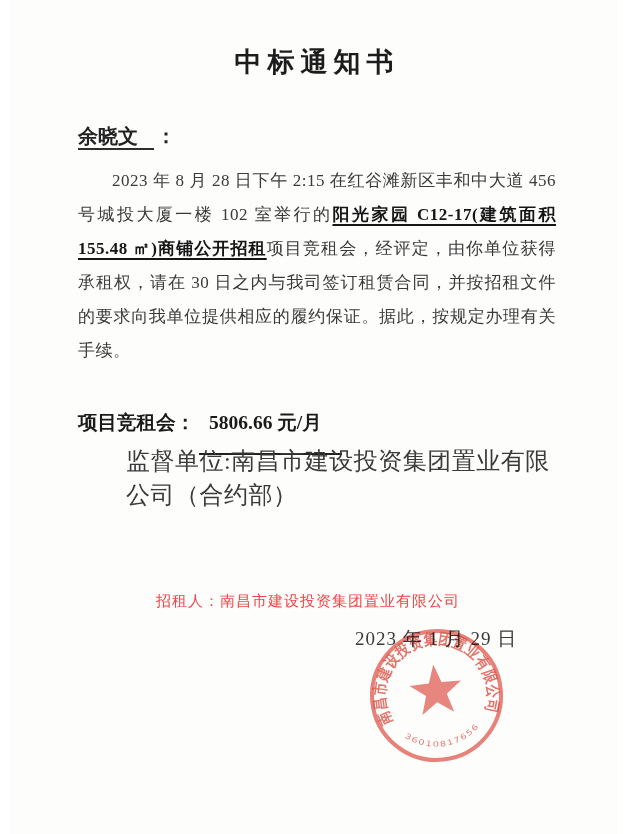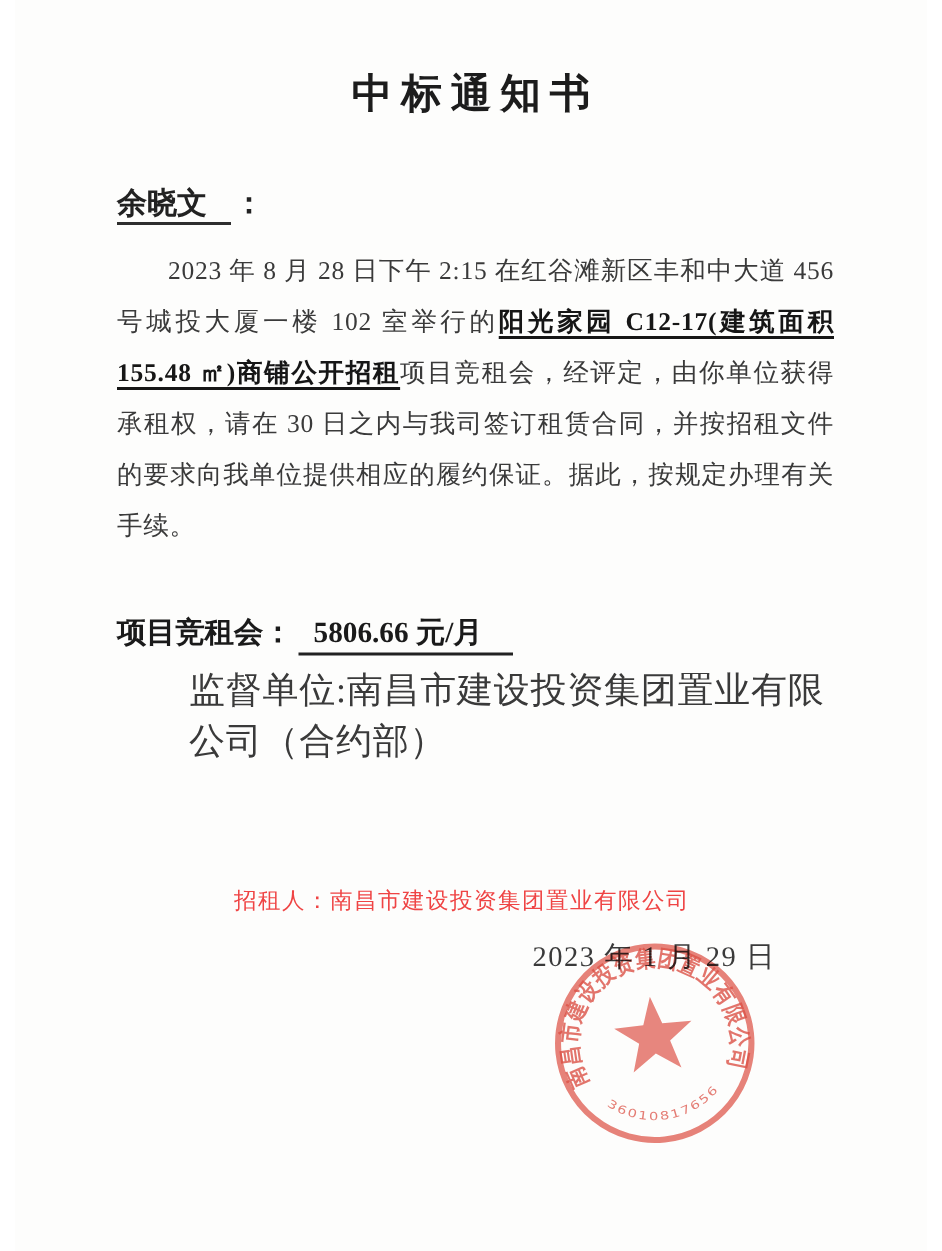--- a/index.html
+++ b/index.html
@@ -55,21 +55,21 @@
   }
   .result-line {
     margin-top: 38px;
     font-size: 19.5px;
     font-weight: 700;
     color: #1a1a1a;
     line-height: 34px;
   }
   .result-line .value {
     border-bottom: 2px solid #222222;
-    padding: 0 20px 2px 10px;
+    padding: 0 20px 20px 10px;
     margin-left: 4px;
   }
   .notice-par {
     margin-top: 40px;
     font-size: 19px;
     line-height: 34px;
     text-align: justify;
     text-indent: 2em;
     letter-spacing: 0.5px;
     color: #3a3a3a;

